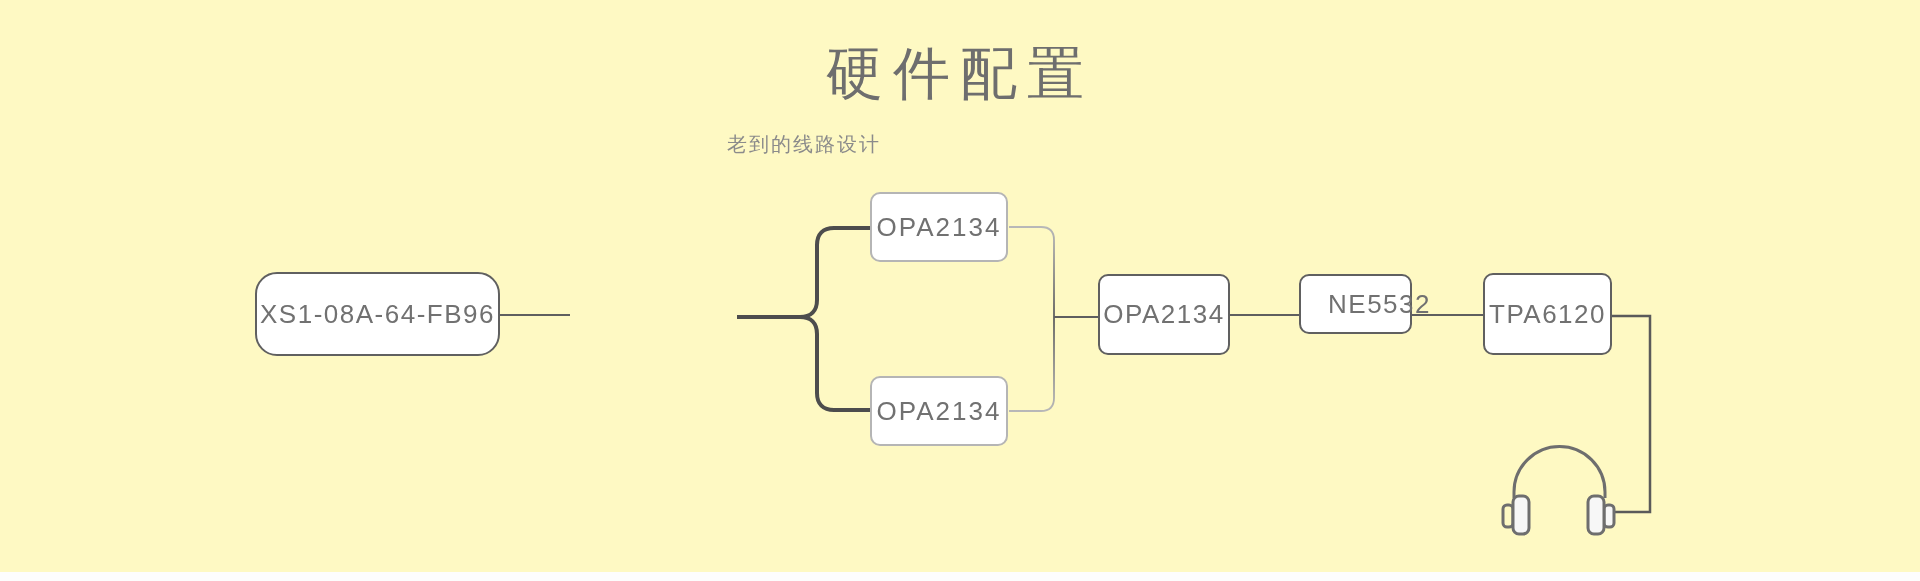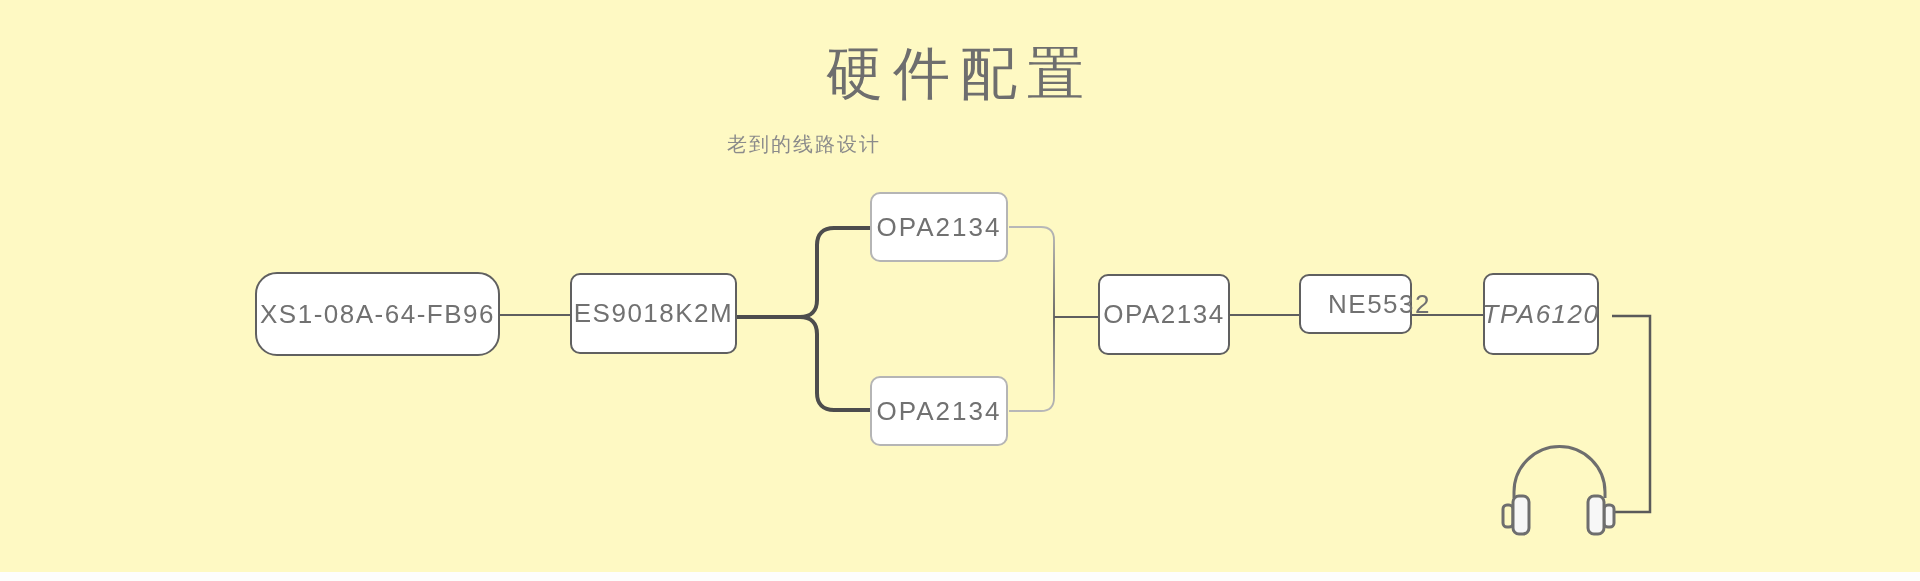--- a/index.html
+++ b/index.html
@@ -60,21 +60,21 @@
   .node.branch {
     border-color: #b5b5b5;
     letter-spacing: 2px;
   }
   .node-source   { left: 255px;  top: 272px; width: 245px; height: 84px; border-radius: 22px; }
   .node-dac      { left: 570px;  top: 273px; width: 167px; height: 81px; }
   .node-op-top   { left: 870px;  top: 192px; width: 138px; height: 70px; }
   .node-op-bot   { left: 870px;  top: 376px; width: 138px; height: 70px; }
   .node-op-main  { left: 1098px; top: 274px; width: 132px; height: 81px; }
   .node-ne5532   { left: 1299px; top: 274px; width: 113px; height: 60px; padding-left: 48px; }
-  .node-tpa6120  { left: 1483px; top: 273px; width: 116px; height: 82px; font-style: italic; }
+  .node-tpa6120  { left: 1483px; top: 273px; width: 129px; height: 82px; }
   .bottom-strip {
     position: absolute;
     left: 0;
     top: 572px;
     width: 1920px;
     height: 9px;
     background: #fdfdfd;
   }
 </style>
 </head>
@@ -118,23 +118,20 @@
       <rect x="1513" y="496" width="16" height="38" rx="6" fill="#f7f7f7"></rect>
       <rect x="1604" y="505" width="10" height="22" rx="4" fill="#f7f7f7"></rect>
       <rect x="1588" y="496" width="16" height="38" rx="6" fill="#f7f7f7"></rect>
     </g>
   </svg>
 
   <div class="node node-source">
     <span>XS1-08A-64-FB96</span>
   </div>
 
-  <div class="node node-dac">
-    <span>ES9018K2M</span>
-  </div>
 
   <div class="node branch node-op-top">
     <span>OPA2134</span>
   </div>
 
   <div class="node branch node-op-bot">
     <span>OPA2134</span>
   </div>
 
   <div class="node node-op-main">

